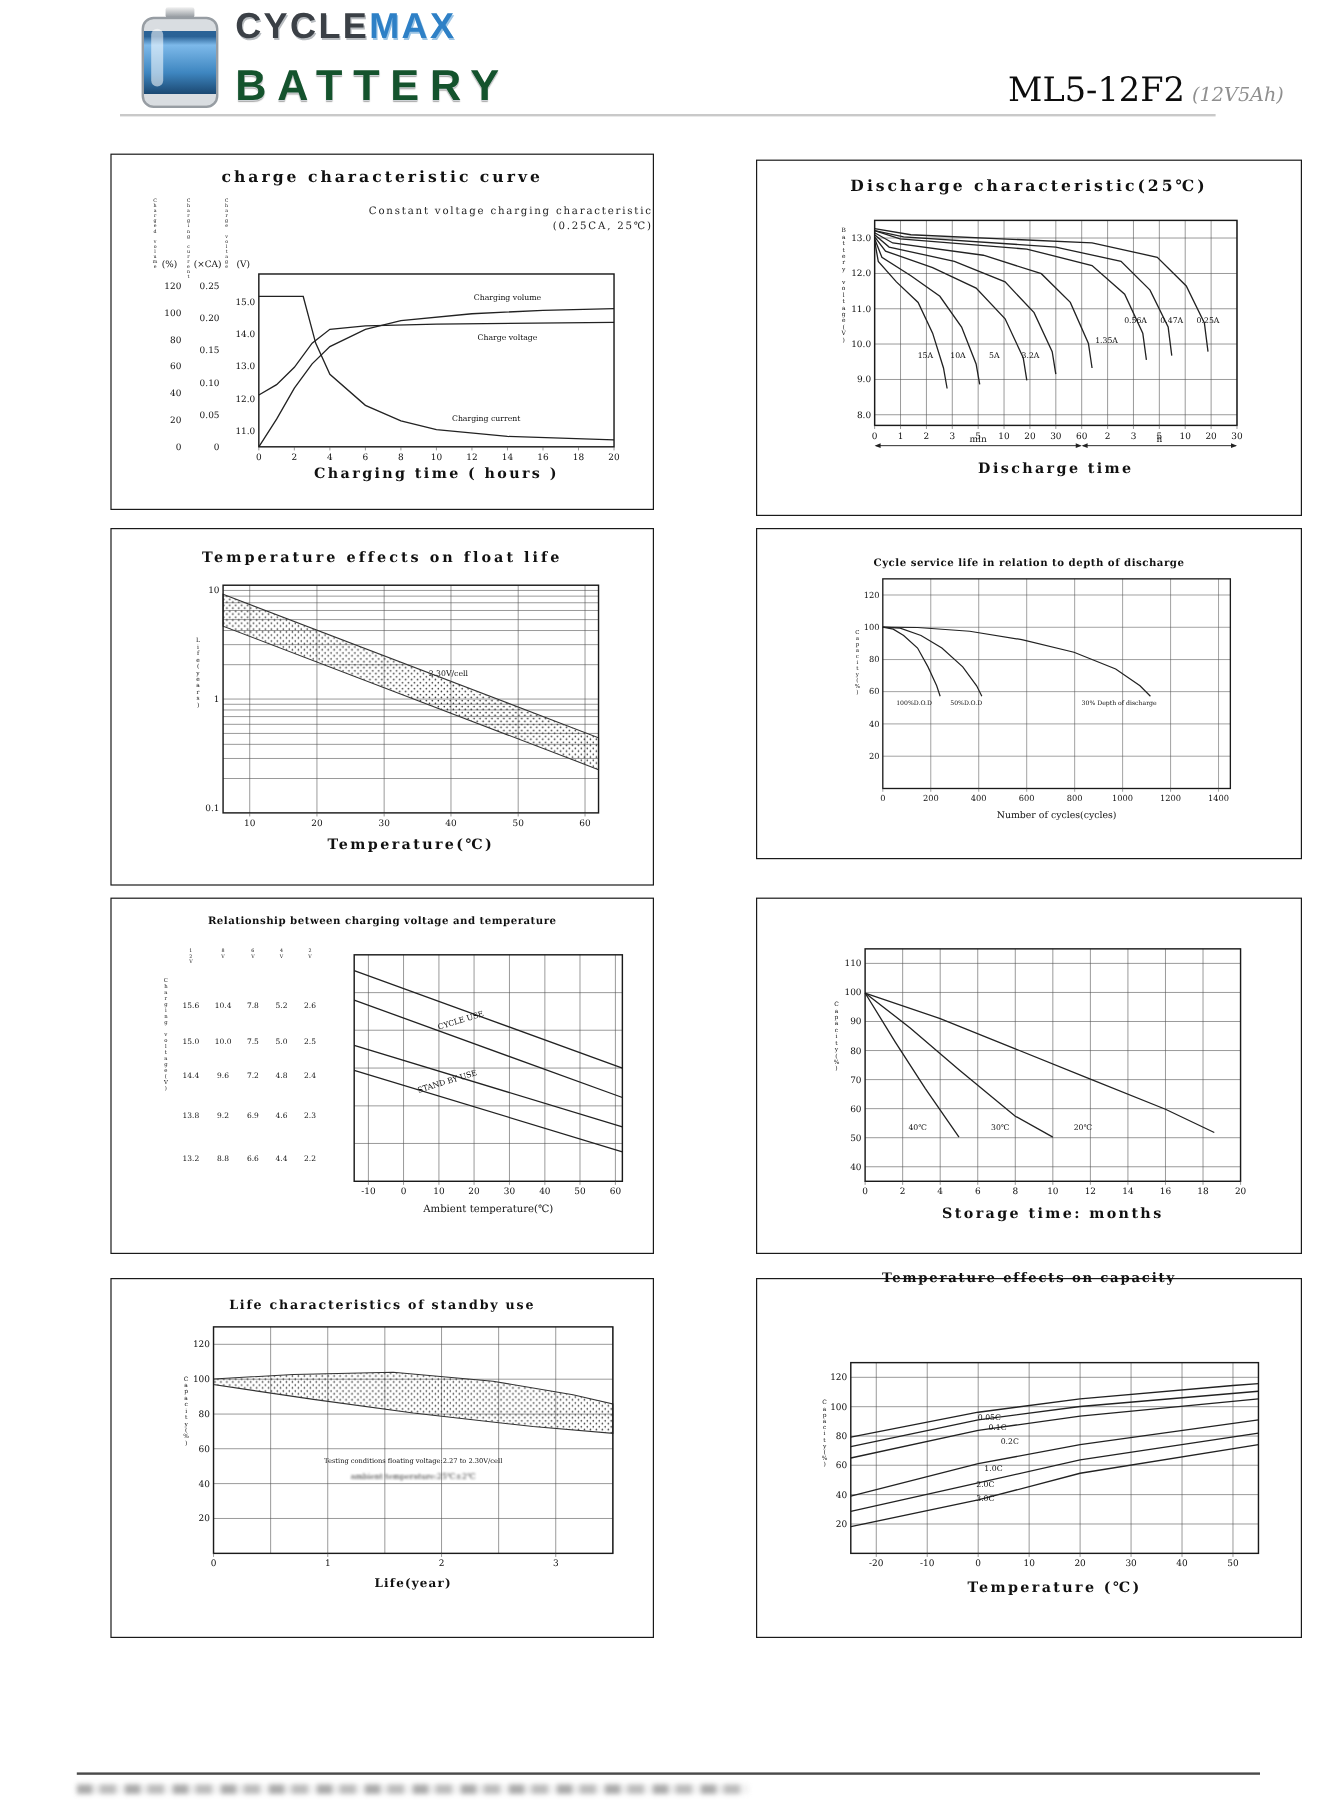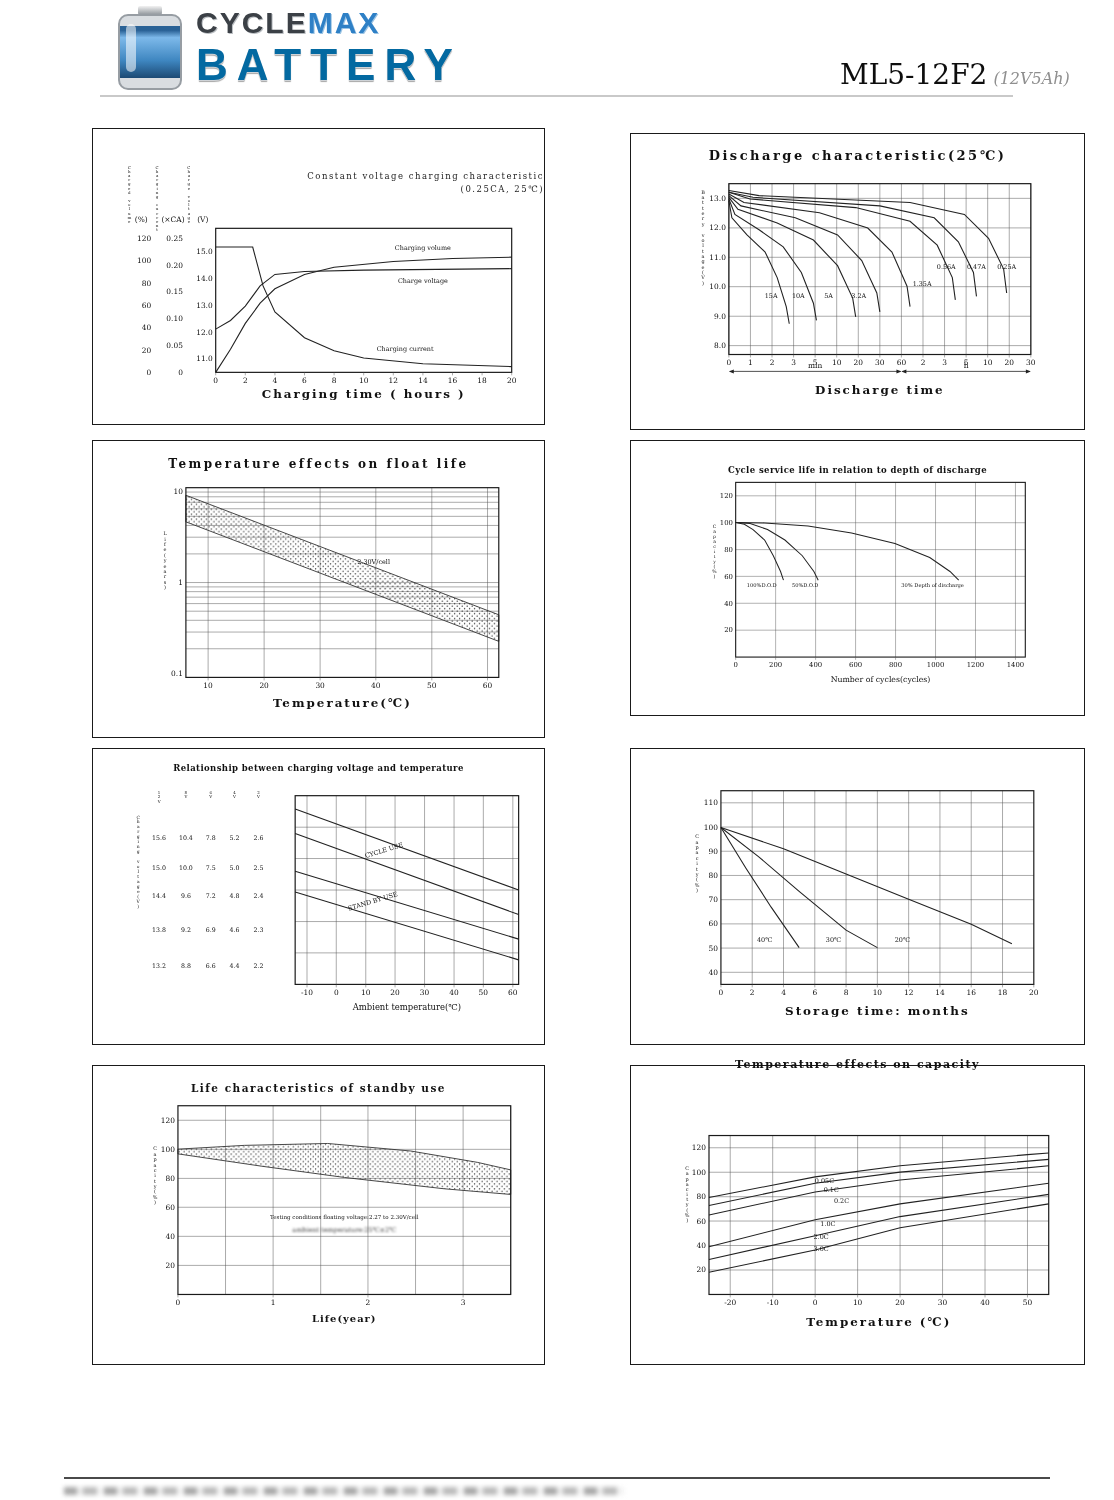--- a/index.html
+++ b/index.html
@@ -29,21 +29,21 @@
   
   .hdr{position:absolute;left:0;top:0;width:100%;height:100px}
   .batt{position:absolute;left:118px;top:6px;width:64px;height:84px}
   .batt .cap{position:absolute;left:50%;transform:translateX(-50%);top:0;width:24px;height:9px;background:linear-gradient(#f2f2f2,#8d9399);border-radius:2px}
   .batt .body{position:absolute;top:8px;left:0;right:0;bottom:0;border-radius:10px;border:2px solid #979da3;background:linear-gradient(180deg,#d9dde1 0 14%,#2a6296 14% 20%,#7db9ea 30%,#3e86c0 62%,#1c4a74 86%,#d9dde1 86% 100%)}
   .batt .shine{position:absolute;top:18px;left:8px;width:10px;height:48px;border-radius:6px;background:rgba(255,255,255,.55)}
   .brandtext{position:absolute;left:196px;top:8px;font-family:"Liberation Sans",sans-serif;line-height:1}
   .brand-line1{font-size:30px;font-weight:900;letter-spacing:2px}
   .brand-mighty{color:#3b4046;text-shadow:1px 1px 0 #b9bdc1}
   .brand-max{color:#2e80c6;text-shadow:1px 1px 0 #9cc4e4}
-  .brand-line2{font-size:44px;font-weight:900;letter-spacing:9px;color:#0369a1;text-shadow:0 1px 0 #cfd3d7,0 2px 1px rgba(0,0,0,.35);margin-top:5px}
+  .brand-line2{font-size:36px;font-weight:900;letter-spacing:9px;color:#14532d;text-shadow:0 1px 0 #cfd3d7,0 2px 1px rgba(0,0,0,.35);margin-top:15px}
   .model{position:absolute;top:58px;left:840px;white-space:nowrap}
   .model-code{font-size:28px;font-weight:normal;color:#0d0d0d}
   .model-spec{font-size:16px;font-style:italic;color:#8f8f8f;margin-left:6px}
   .hdr-rule{position:absolute;top:95px;left:100px;width:913px;height:2px;background:#c9c9c9}
   .footer-rule{position:absolute;top:1477px;left:64px;width:986px;height:2px;background:#4a4a4a}
   .footer-smudge{position:absolute;top:1487px;left:64px;width:560px;height:8px;filter:blur(2px);opacity:.75;
     background:repeating-linear-gradient(90deg,#8d8d8d 0 13px,#e4e4e4 13px 19px,#a5a5a5 19px 33px,#efefef 33px 40px)}
 </style>
 </head>
 <body>
@@ -58,20 +58,21 @@
     <div class="brand-line1"><span class="brand-mighty">CYCLE</span><span class="brand-max">MAX</span></div>
     <div class="brand-line2">BATTERY</div>
   </div>
   <div class="model">
     <span class="model-code">ML5-12F2</span><span class="model-spec">(12V5Ah)</span>
   </div>
 </div>
 <div class="hdr-rule"></div>
 
 <div class="chart-box" style="left:92px;top:128px;width:453px;height:297px">
+  <div class="ctitle t-lg" style="top:12px">charge characteristic curve</div>
   <div class="csub" style="top:42px">Constant voltage charging characteristic</div>
   <div class="csub" style="top:55px">(0.25CA, 25℃)</div>
   <svg class="plot" viewBox="0 0 453 297">
       <defs>
         <pattern id="dots0" width="5" height="5" patternUnits="userSpaceOnUse">
           <circle cx="1.2" cy="1.2" r="0.7" fill="#333"></circle>
           <circle cx="3.6" cy="3.8" r="0.7" fill="#333"></circle>
         </pattern>
       </defs>
       <polyline points="123,245 137.9,221.8 152.8,195.7 167.7,175.4 182.6,160.9 212.39999999999998,146.39999999999998 242.2,139.15 301.79999999999995,133.35 361.4,130.45 421,129" class="series"></polyline>

